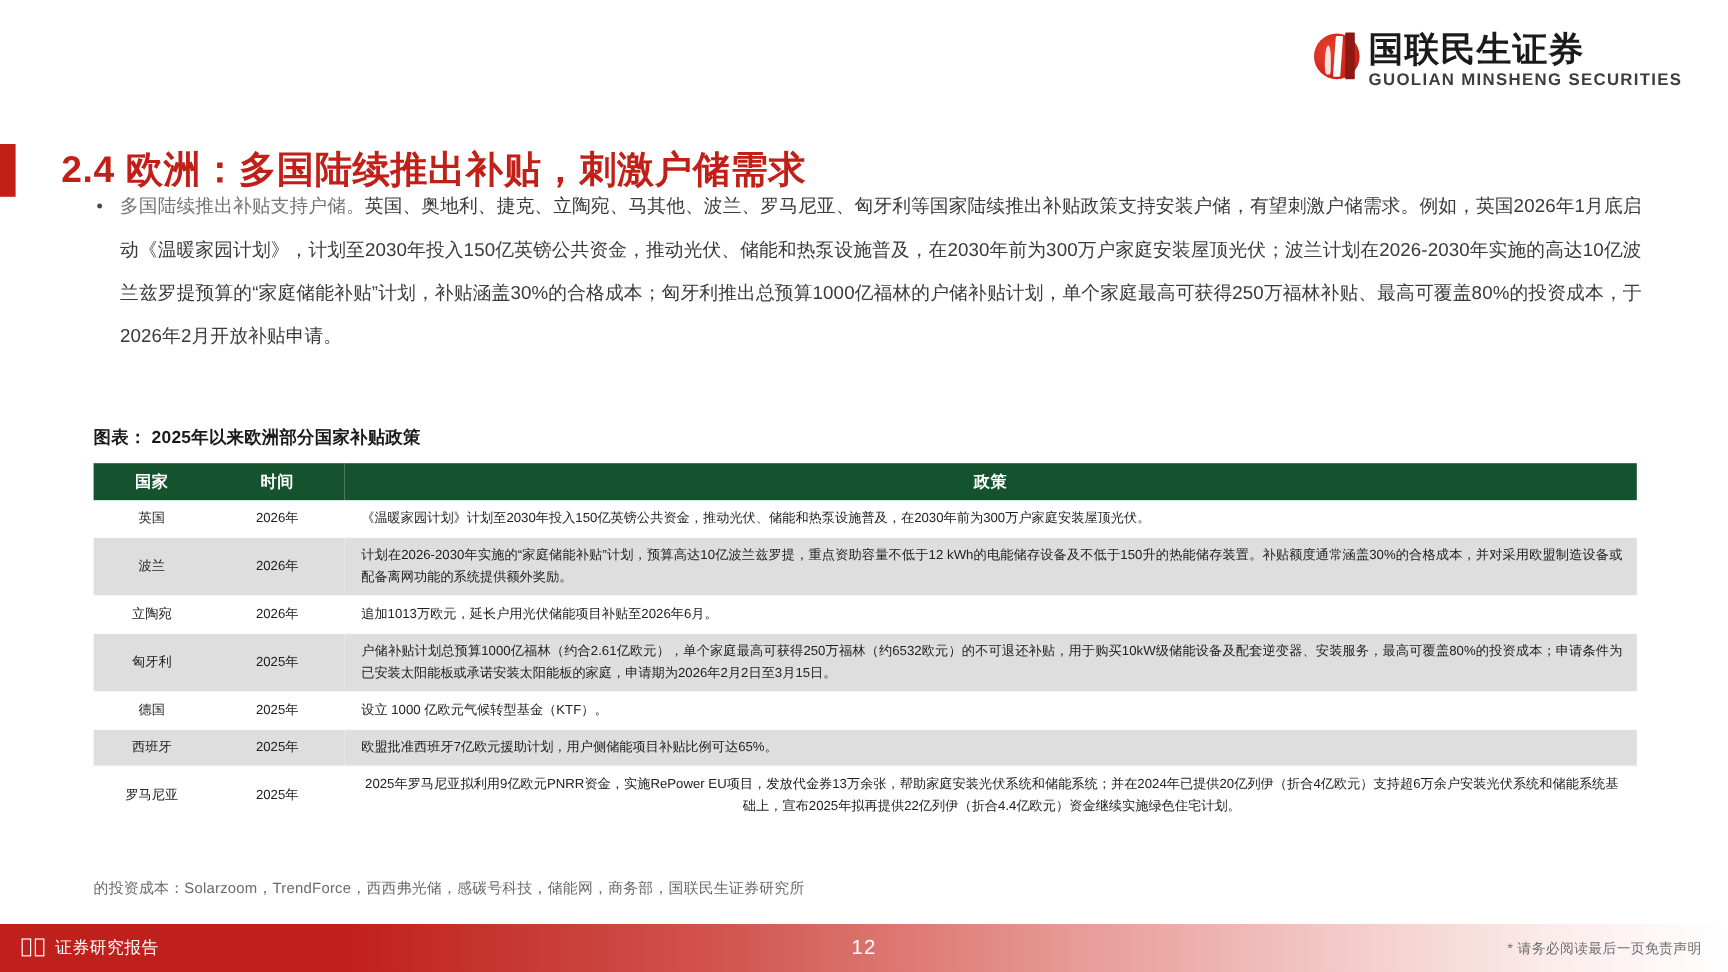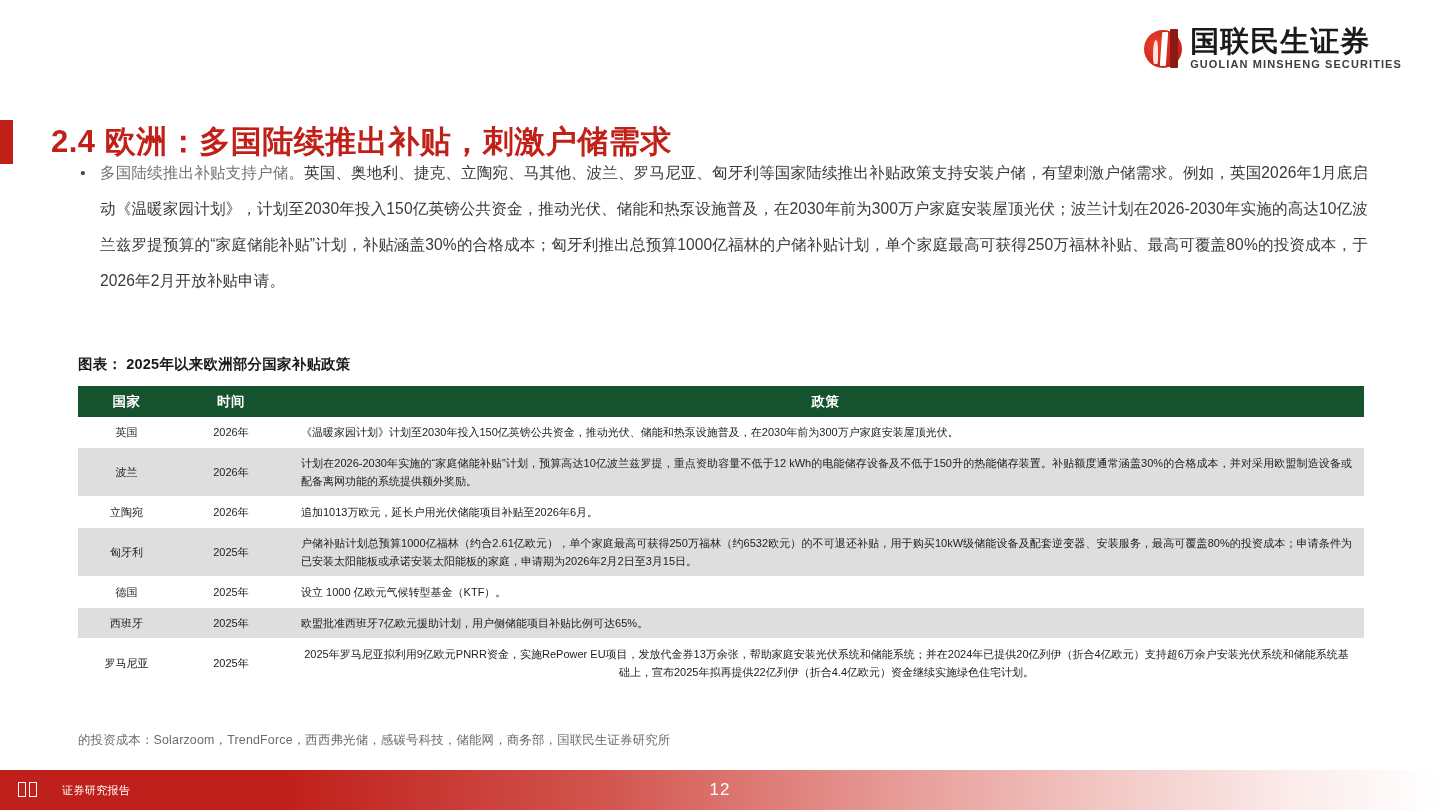--- a/index.html
+++ b/index.html
@@ -14,21 +14,21 @@
     overflow: hidden;
     position: relative;
   }
 
   
   .logo-area {
     position: absolute;
     top: 26px;
     right: 38px;
     display: flex;
-    align-items: flex-end;
+    align-items: flex-start;
     gap: 6px;
   }
   .logo-mark {
     width: 40px;
     height: 42px;
     position: relative;
     flex: 0 0 auto;
   }
   .logo-mark .flame {
     position: absolute;
@@ -63,21 +63,21 @@
   .logo-text { display: flex; flex-direction: column; }
   .logo-cn {
     font-size: 29px;
     font-weight: bold;
     letter-spacing: 1px;
     color: #1a1a1a;
     line-height: 1.05;
     font-family: "DejaVu Sans", "Liberation Sans", sans-serif;
   }
   .logo-en {
-    font-size: 11px;
+    font-size: 14px;
     letter-spacing: 1.1px;
     color: #3d3d3d;
     font-weight: bold;
     margin-top: 2px;
     text-align: center;
   }
 
   
   .title-bar {
     position: absolute;
@@ -224,23 +224,22 @@
     top: 0;
     width: 8px;
     height: 15px;
     border: 1.4px solid #ffffff;
     box-sizing: border-box;
   }
   .book-icon span.l { left: 0; }
   .book-icon span.r { right: 0; }
   .footer-left-label {
     color: #ffffff;
-    font-size: 11px;
+    font-size: 14px;
     letter-spacing: 0.4px;
-    margin-left: 16px;
   }
   .footer-page {
     position: absolute;
     left: 0; right: 0;
     top: 0; height: 40px;
     display: flex;
     align-items: center;
     justify-content: center;
     color: #ffffff;
     font-size: 17px;
@@ -339,13 +338,14 @@
 
 <div class="footer">
   <div class="footer-left">
     <div class="book-icon">
         <span class="l"></span>
         <span class="r"></span>
       </div>
     <div class="footer-left-label">证券研究报告</div>
   </div>
   <div class="footer-page">12</div>
+  <div class="footer-right">* 请务必阅读最后一页免责声明</div>
 </div>
 
 </body></html>

